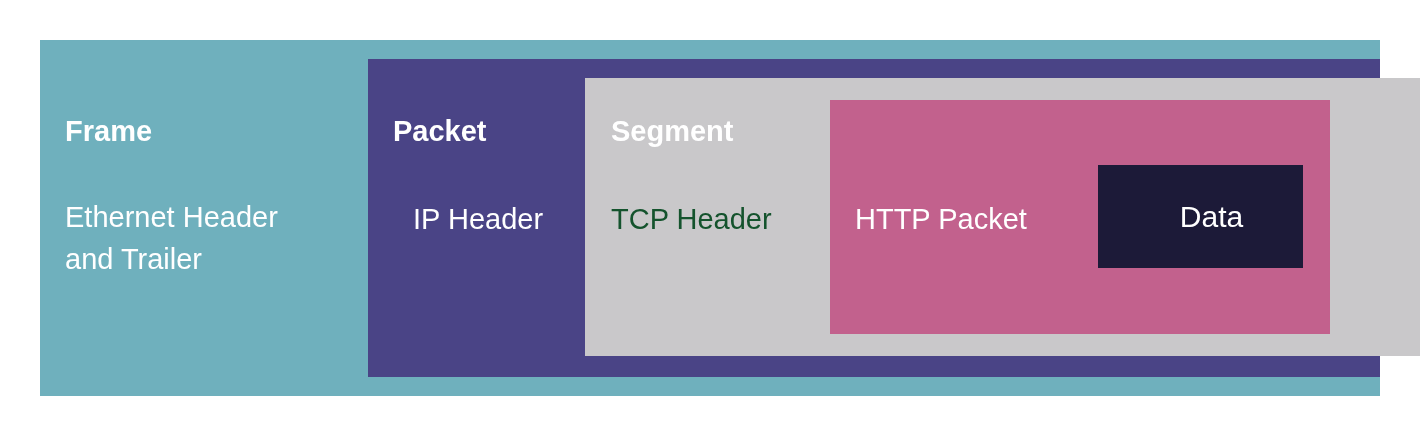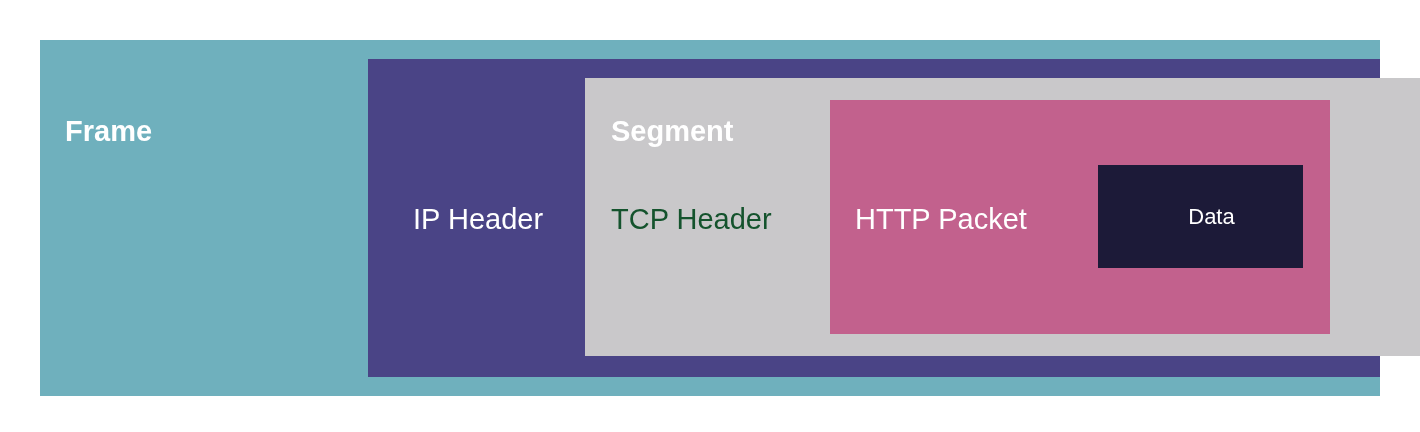--- a/index.html
+++ b/index.html
@@ -55,32 +55,35 @@
   .frame-title    { left: 25px; top: 70px; }
   .frame-subtitle { left: 25px; top: 156px; }
   .packet-title    { left: 25px; top: 51px; }
   .packet-subtitle { left: 21px; top: 139px; margin-left: 24px; }
   .segment-title    { left: 26px; top: 32px; }
   .segment-subtitle { left: 26px; top: 120px; color: #14532d; }
   .http-label { left: 25px; top: 98px; }
   .data-label {
     position: static;
     color: #ffffff;
-    font-size: 22px;
+    font-size: 30px;
   }
 </style>
 </head>
 <body>
 
 <div class="canvas">
 
   <div class="box frame-box">
     <div class="label bold frame-title">Frame</div>
+    <div class="label frame-subtitle">Ethernet Header
+and Trailer</div>
 
     <div class="box packet-box">
+      <div class="label bold packet-title">Packet</div>
       <div class="label packet-subtitle">IP Header</div>
 
       <div class="box segment-box">
         <div class="label bold segment-title">Segment</div>
         <div class="label segment-subtitle">TCP Header</div>
 
         <div class="box http-box">
           <div class="label http-label">HTTP Packet</div>
 
           <div class="box data-box">

